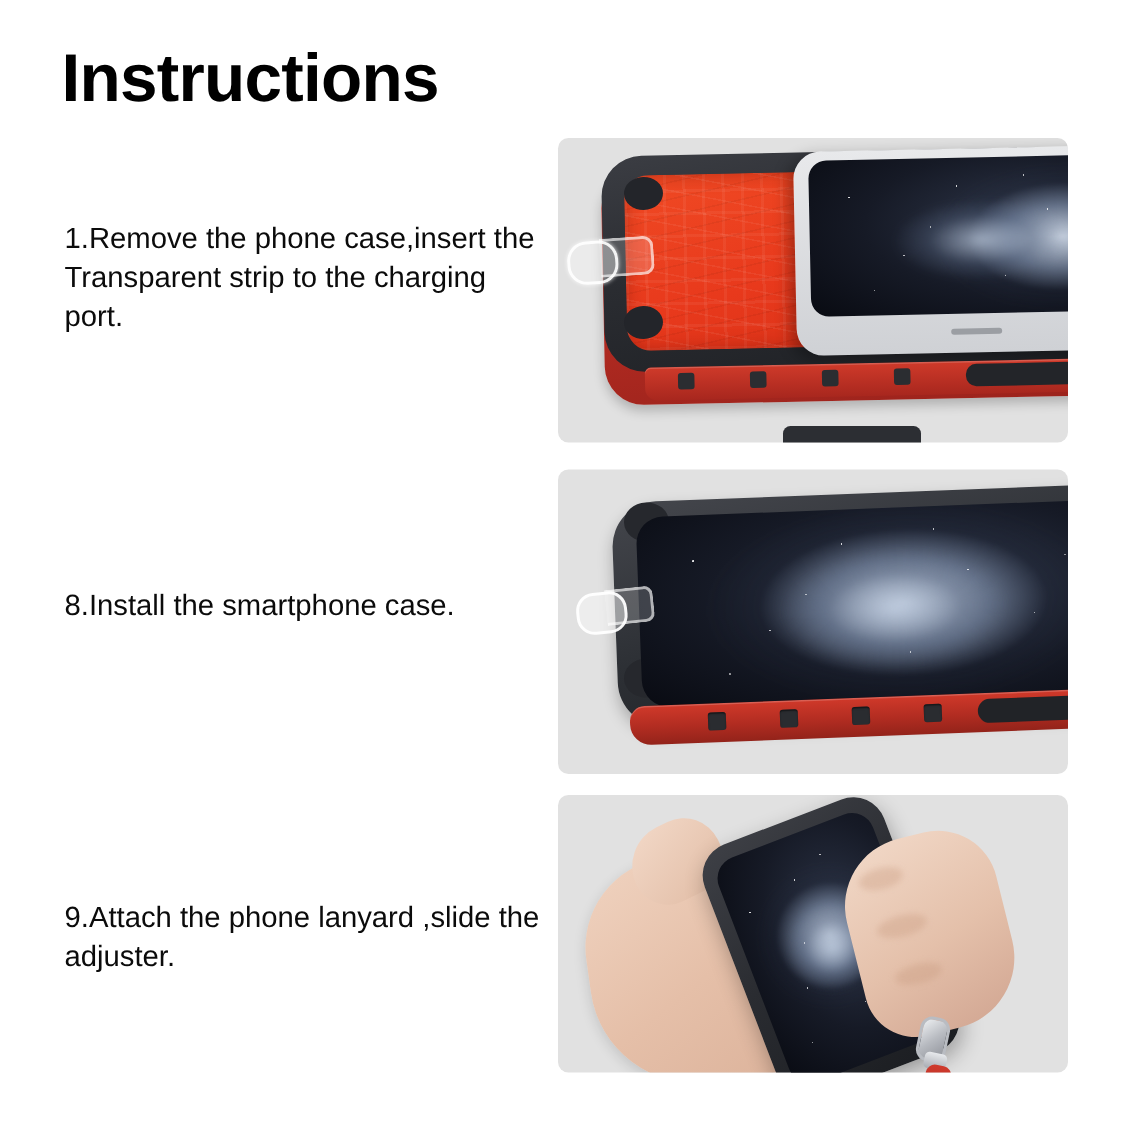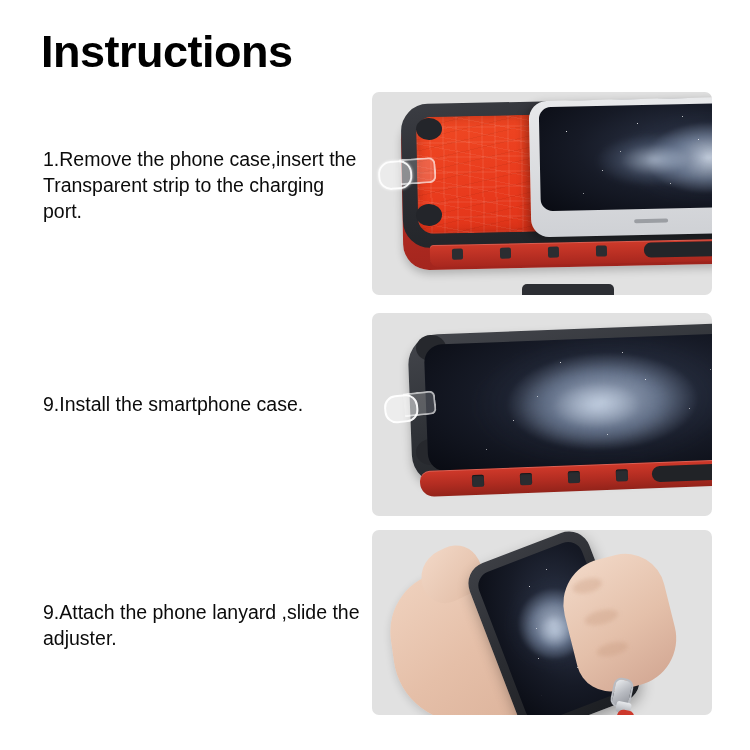--- a/index.html
+++ b/index.html
@@ -424,21 +424,21 @@
       <div class="p1-edge">
         <div class="p1-slot" style="left:22px"></div>
         <div class="p1-slot" style="left:70px"></div>
         <div class="p1-slot" style="left:118px"></div>
         <div class="p1-slot" style="left:166px"></div>
         <div class="p1-port"></div>
       </div>
     </div>
   </div>
 
-  <div class="step-text" id="step-text-2">9.Install the smartphone case.</div>
+  <div class="step-text" id="step-text-2">8.Install the smartphone case.</div>
 
   <div class="panel" id="panel-2">
     <div class="scene">
       <div class="p2-bumper"></div>
       <div class="p2-corner" style="left:44px; top:22px;"></div>
       <div class="p2-corner" style="left:44px; top:126px;"></div>
 
       <div class="p2-screen screen">
         <div class="wave"></div>
         <div class="wave2"></div>

